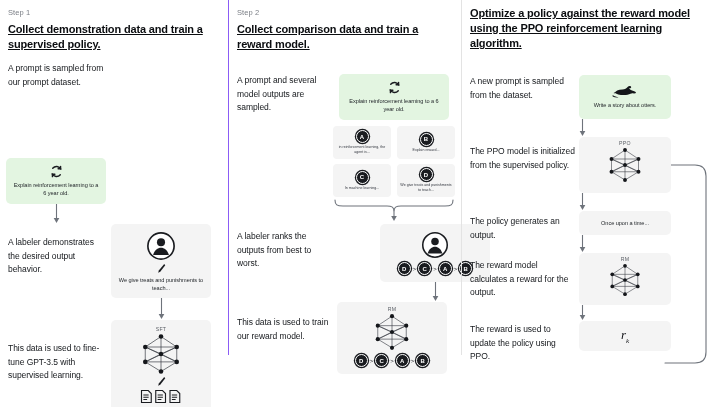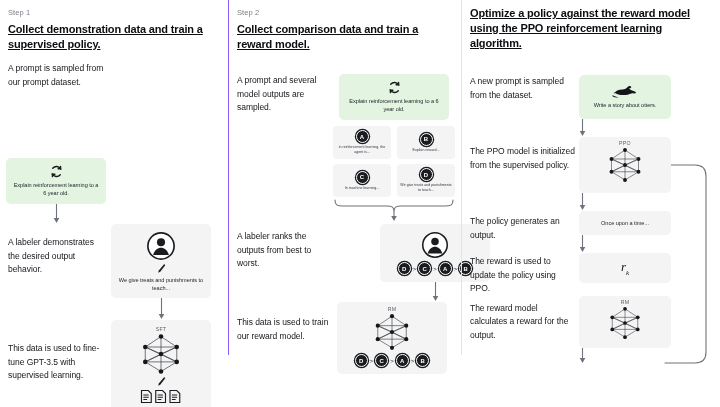--- a/index.html
+++ b/index.html
@@ -319,29 +319,20 @@
         <span class="arrow">
           <svg width="7" height="18" viewBox="0 0 7 18">
               <line x1="3.5" y1="0" x2="3.5" y2="13" stroke="#6e737b" stroke-width="1.1"></line>
               <path d="M3.5 17 L0.7 12 L6.3 12 Z" fill="#6e737b"></path>
             </svg>
         </span>
       </div>
     </div>
 
     <div class="body-row">
-      <div class="caption" style="flex:0 0 105px;width:105px;padding-top:2px;">The reward is used to update the policy using PPO.</div>
-      <div class="flow" style="align-items:flex-start;padding-left:4px;">
-        <div class="card" style="width:92px;height:30px;">
-          <div class="reward"><span>r</span><sub>k</sub></div>
-        </div>
-      </div>
-    </div>
-
-    <div class="body-row">
       <div class="caption" style="flex:0 0 105px;width:105px;padding-top:6px;">The reward model calculates a reward for the output.</div>
       <div class="flow" style="align-items:flex-start;padding-left:4px;">
         <div class="card" style="width:92px;height:52px;justify-content:flex-start;padding-top:3px;">
           <div class="card-tag">RM</div>
           <span>
             <svg width="38" height="34" viewBox="0 0 52 48" stroke="#3a3e45" stroke-width="0.8" fill="none">
               <path d="M26 4 L8 16 L8 33 L26 44 L44 33 L44 16 Z"></path>
               <path d="M26 4 L26 44 M8 16 L44 33 M44 16 L8 33 M8 16 L44 16 M8 33 L44 33 M26 24 L8 16 M26 24 L44 16 M26 24 L8 33 M26 24 L44 33"></path>
               <g fill="#14161a" stroke="none">
                 <circle cx="26" cy="4" r="2.6"></circle>
@@ -356,15 +347,24 @@
           </span>
         </div>
         <span class="arrow">
           <svg width="7" height="16" viewBox="0 0 7 16">
               <line x1="3.5" y1="0" x2="3.5" y2="11" stroke="#6e737b" stroke-width="1.1"></line>
               <path d="M3.5 15 L0.7 10 L6.3 10 Z" fill="#6e737b"></path>
             </svg>
         </span>
       </div>
     </div>
+
+    <div class="body-row">
+      <div class="caption" style="flex:0 0 105px;width:105px;padding-top:2px;">The reward is used to update the policy using PPO.</div>
+      <div class="flow" style="align-items:flex-start;padding-left:4px;">
+        <div class="card" style="width:92px;height:30px;">
+          <div class="reward"><span>r</span><sub>k</sub></div>
+        </div>
+      </div>
+    </div>
   </div>
 
 </div>
 
 </body></html>

